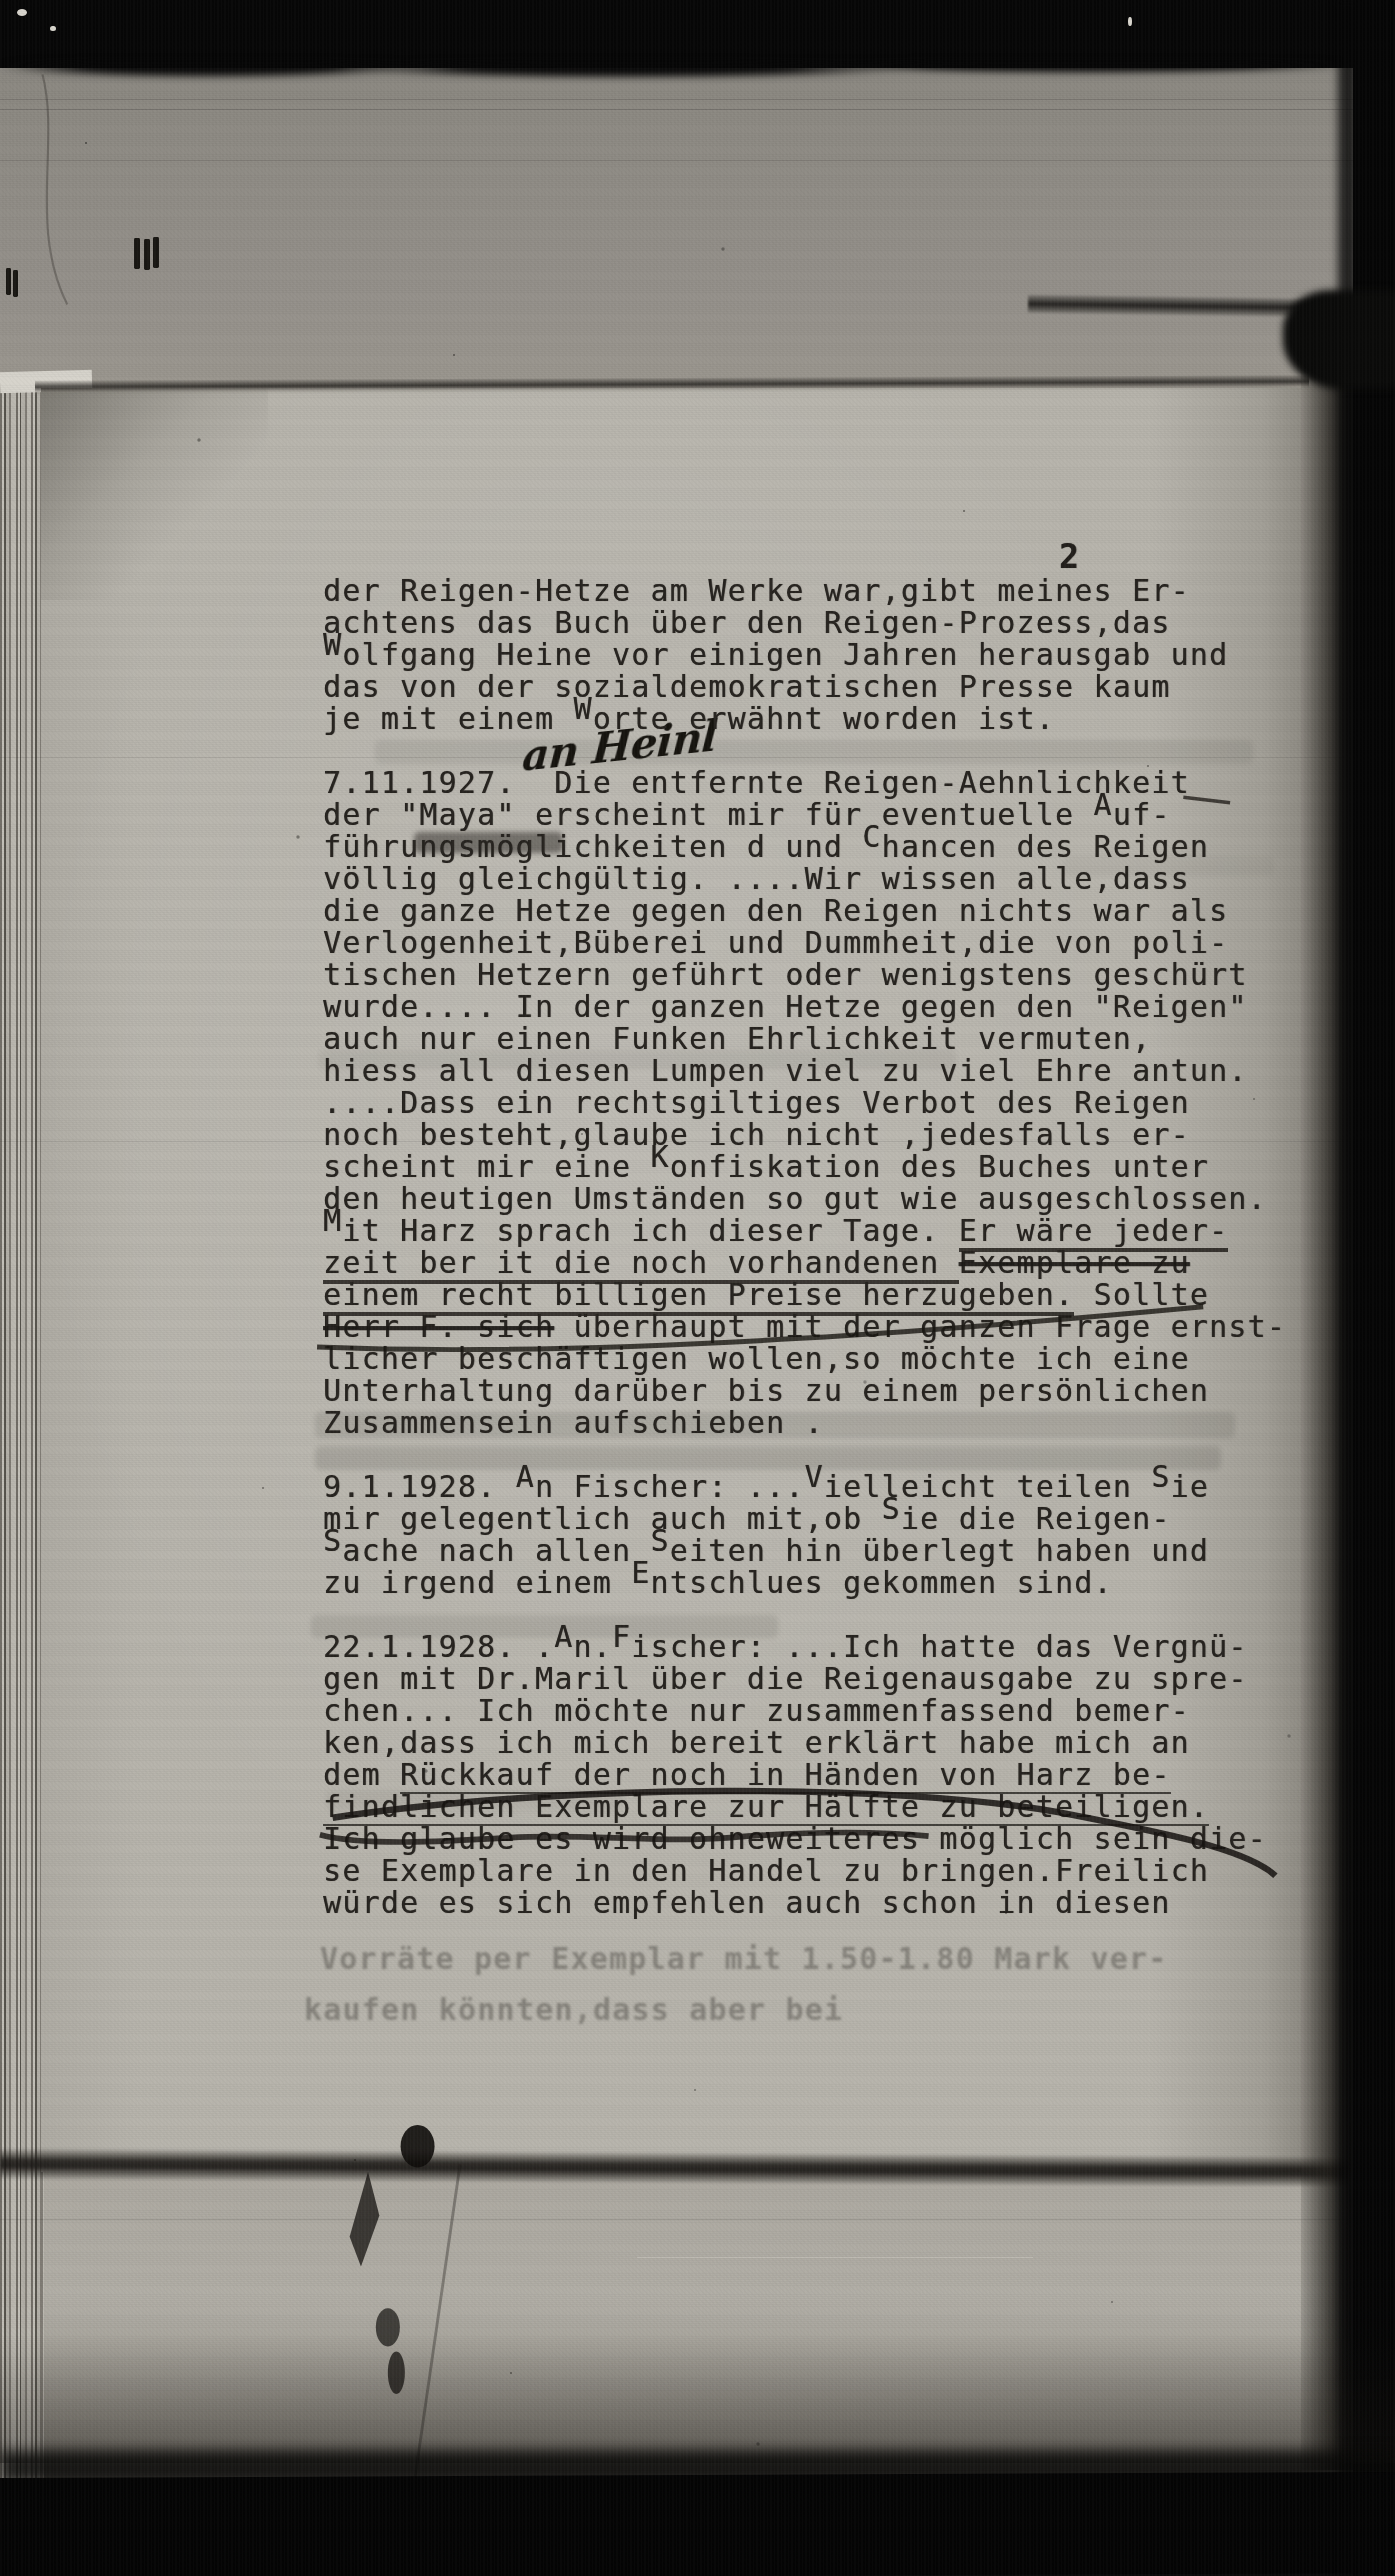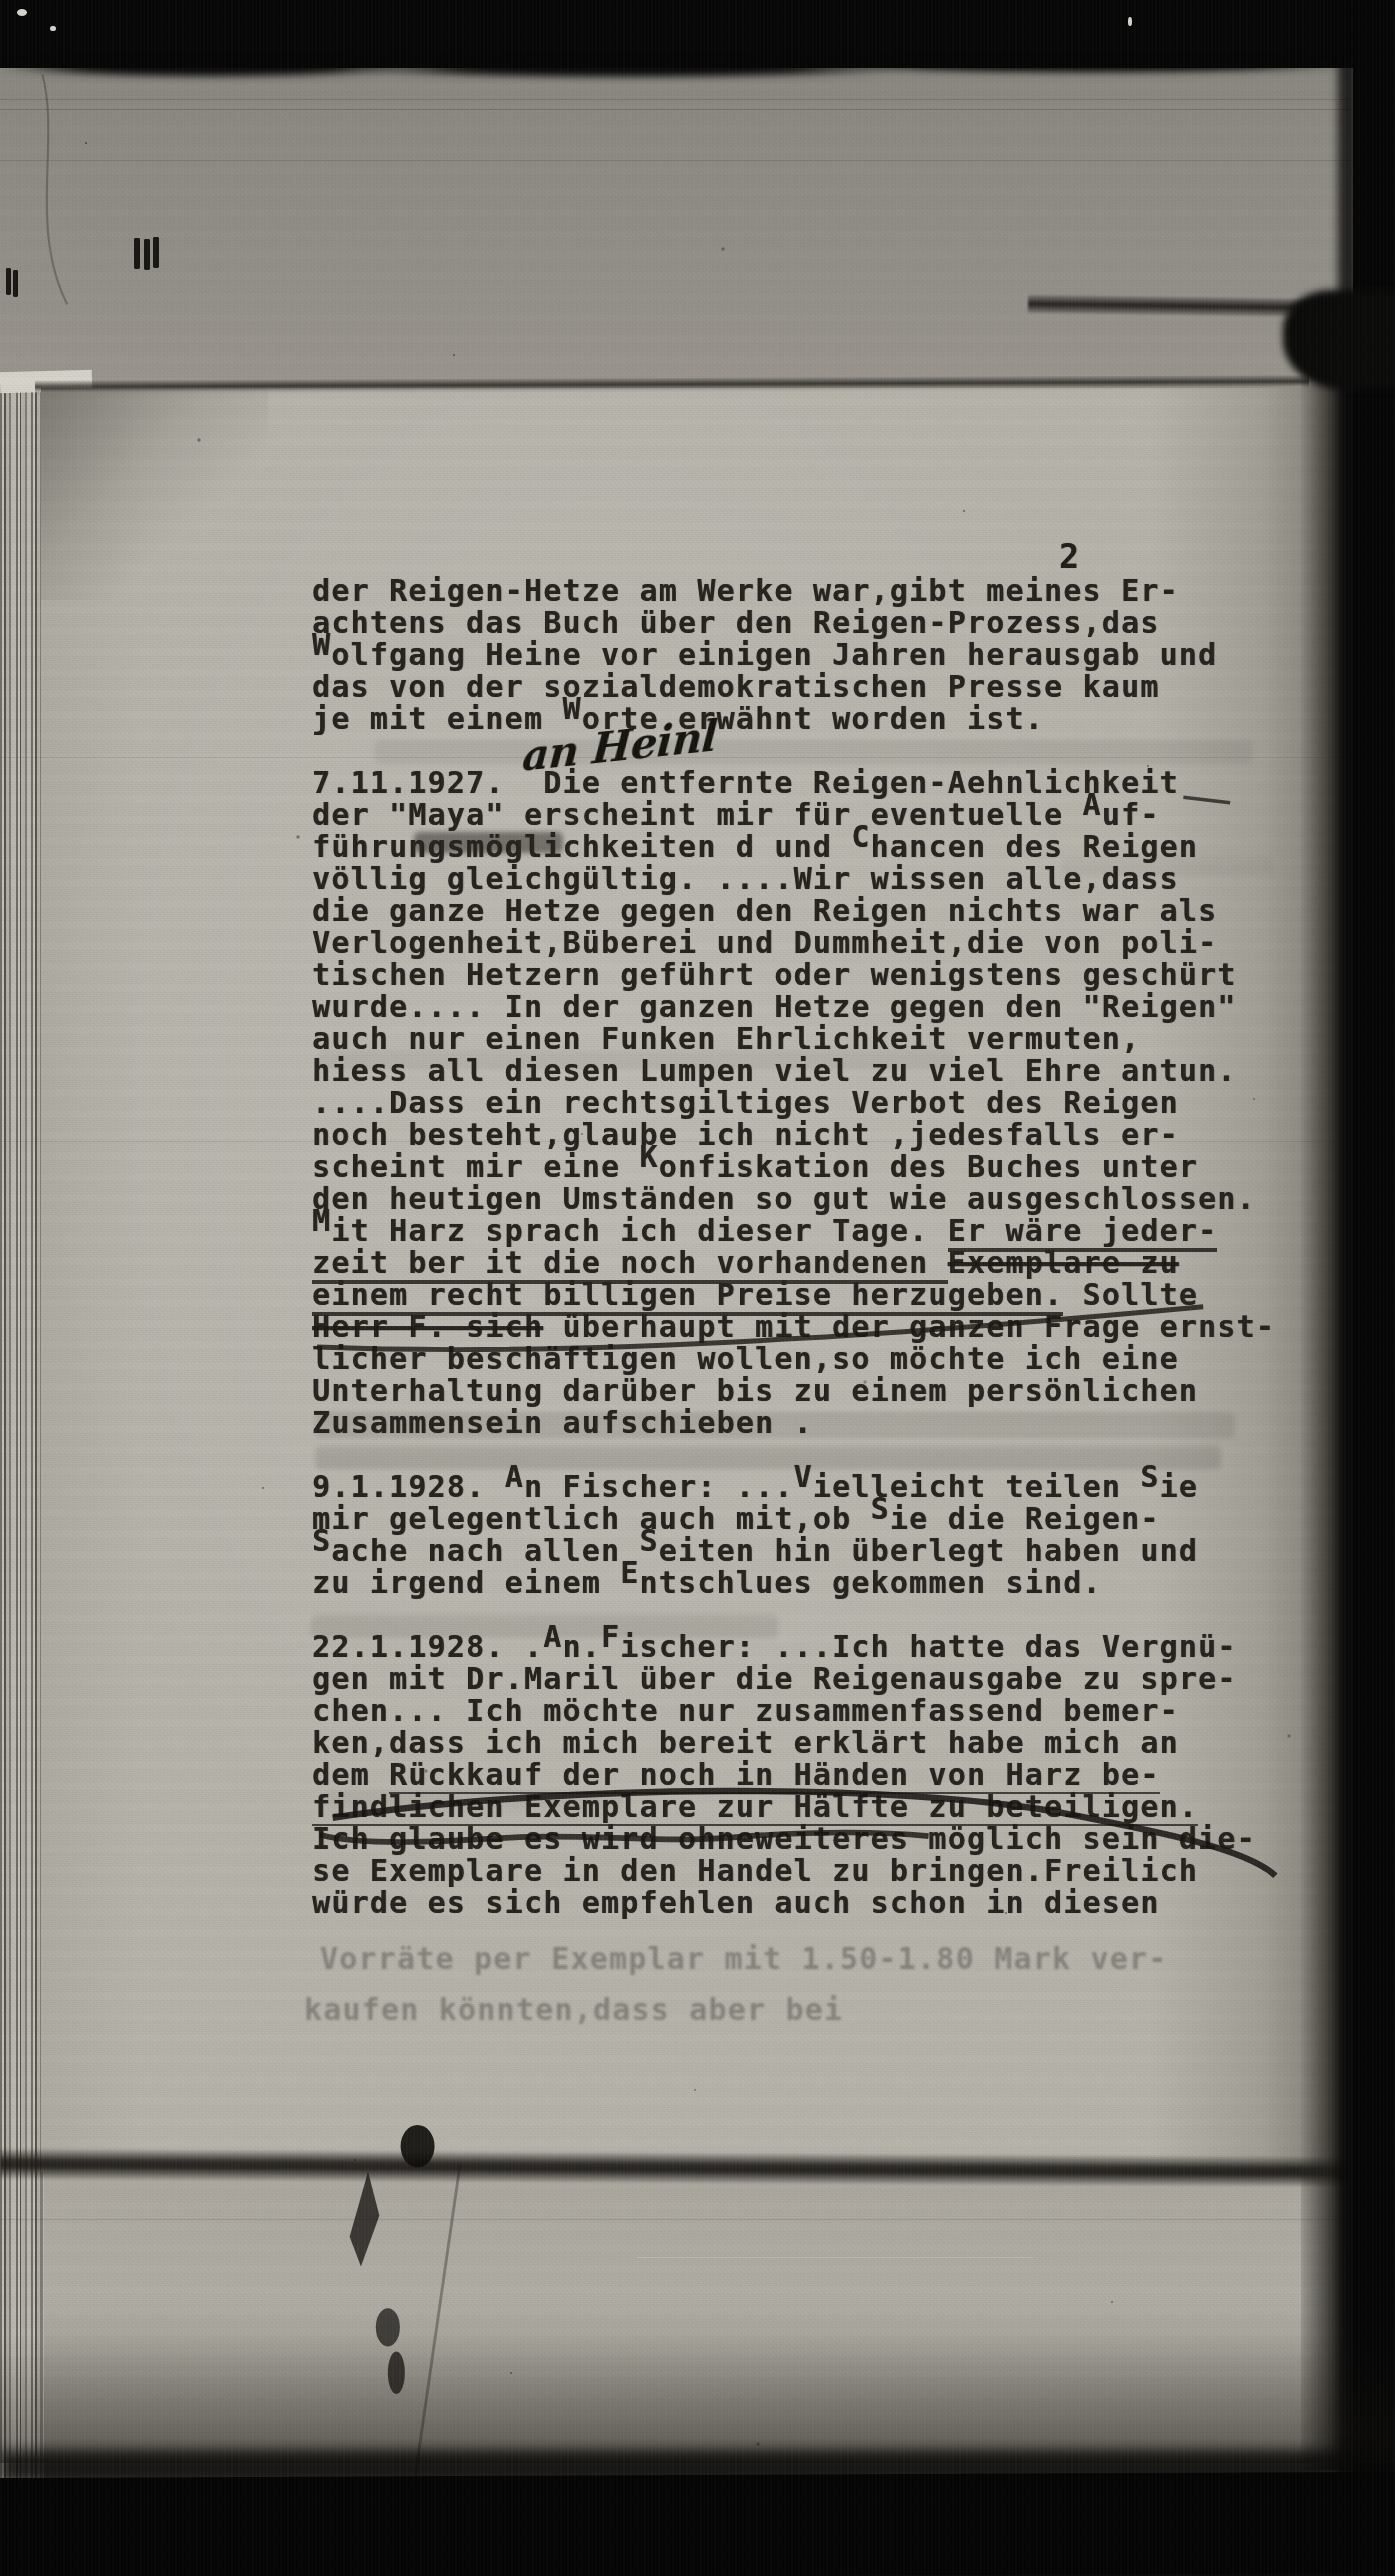--- a/index.html
+++ b/index.html
@@ -60,21 +60,21 @@
   .speck{position:absolute;background:#d8d5cd;border-radius:50%;}
 
   
   .scratch{position:absolute;left:0;width:100%;height:1.4px;background:rgba(20,18,15,0.3);filter:blur(0.3px);}
   .scratch.light{background:rgba(235,232,224,0.25);}
 
   
   .tick{position:absolute;width:5.7px;height:31px;background:#191713;border-radius:1.4px;filter:blur(0.4px);}
 
   
-  .text-block{position:absolute;left:312px;top:575px;color:#26231f;font-size:30px;font-weight:bold;
+  .text-block{position:absolute;left:323px;top:575px;color:#26231f;font-size:30px;font-weight:normal;
     letter-spacing:1.2px;line-height:32px;white-space:pre;
     text-shadow:0.4px 0.4px 0.7px rgba(30,28,24,0.65);filter:blur(0.2px);}
   .para{margin:0 0 32px 0;}
   .line{height:32px;}
   .sup{position:relative;top:-0.34em;}
   .ult{border-bottom:2.1px solid rgba(38,35,31,0.8);}
   .ulh{border-bottom:4.2px solid rgba(28,25,21,0.82);}
   .st{text-decoration:line-through;text-decoration-thickness:3.5px;text-decoration-color:rgba(28,25,21,0.8);}
 
   .page-number{position:absolute;left:1059px;top:537px;color:#221f1b;font-size:33px;font-weight:bold;

